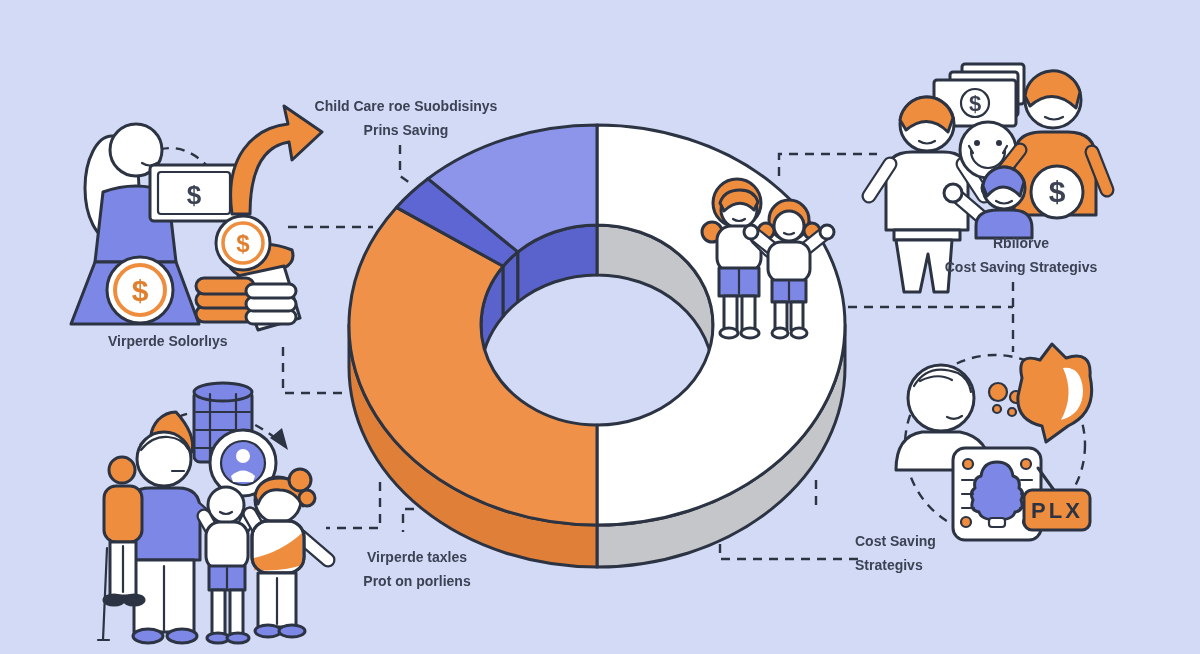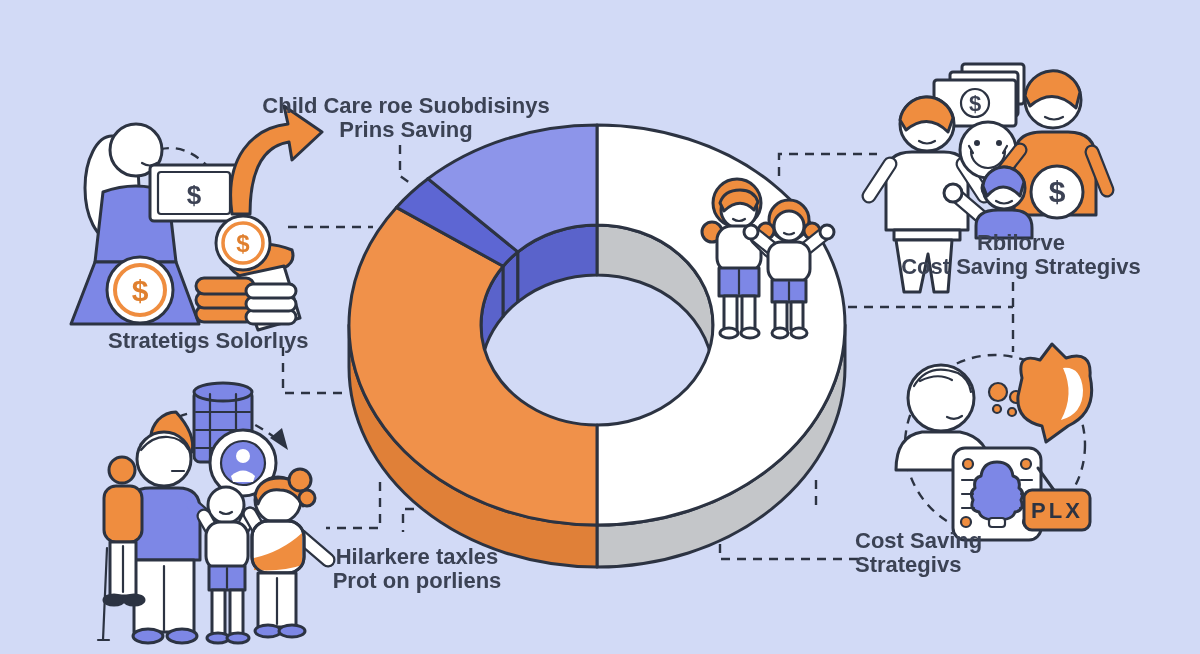--- a/index.html
+++ b/index.html
@@ -7,21 +7,21 @@
          font-family:"Liberation Sans",sans-serif;}
   #scene{position:absolute;left:0;top:0;width:1200px;height:654px;}
   .ol{stroke:#2c3342;stroke-width:3;stroke-linejoin:round;stroke-linecap:round;}
   .ol2{stroke:#2c3342;stroke-width:2.2;stroke-linejoin:round;stroke-linecap:round;}
   .dash{fill:none;stroke:#2c3342;stroke-width:2.4;stroke-dasharray:9 7;}
   .armB{stroke:#2c3342;stroke-width:15;stroke-linecap:round;}
   .armW{stroke:#ffffff;stroke-width:10.5;stroke-linecap:round;}
   .armO{stroke:#ef8d3f;stroke-width:10.5;stroke-linecap:round;}
   .armP{stroke:#7d87e6;stroke-width:10.5;stroke-linecap:round;}
   text{font-family:"Liberation Sans",sans-serif;font-weight:bold;}
-  .label{position:absolute;font-weight:700;font-size:22px;line-height:24px;color:#3b4254;}
+  .label{position:absolute;font-weight:700;font-size:14px;line-height:24px;color:#3b4254;}
   .label span{display:block;}
   .center{text-align:center;}
 </style>
 </head>
 <body>
 
 <div id="stage">
 <svg id="scene" viewBox="0 0 1200 654" xmlns="http://www.w3.org/2000/svg">
 
   <g>
@@ -241,24 +241,24 @@
     <rect class="ol" x="1024" y="490" width="66" height="40" rx="8" fill="#ef8d3f"></rect>
     <text x="1057" y="518" text-anchor="middle" font-size="22" fill="#2c3342" letter-spacing="3" font-family="'Liberation Mono',monospace">PLX</text>
   </g>
 </svg>
 
 <div class="label center" style="left:245px;top:94px;width:322px;">
   <span>Child Care roe Suobdisinys</span>
   <span>Prins Saving</span>
 </div>
 <div class="label" style="left:108px;top:329px;">
-  <span>Stratetigs Solorlıys</span>
+  <span>Virperde Solorlıys</span>
 </div>
 <div class="label center" style="left:322px;top:545px;width:190px;">
-  <span>Hilarkere taxles</span>
+  <span>Virperde taxles</span>
   <span>Prot on porliens</span>
 </div>
 <div class="label center" style="left:890px;top:231px;width:244px;margin-left:9px;">
   <span>Rbilorve</span>
   <span>Cost Saving Strategivs</span>
 </div>
 <div class="label" style="left:855px;top:529px;">
   <span>Cost Saving</span>
   <span>Strategivs</span>
 </div>

